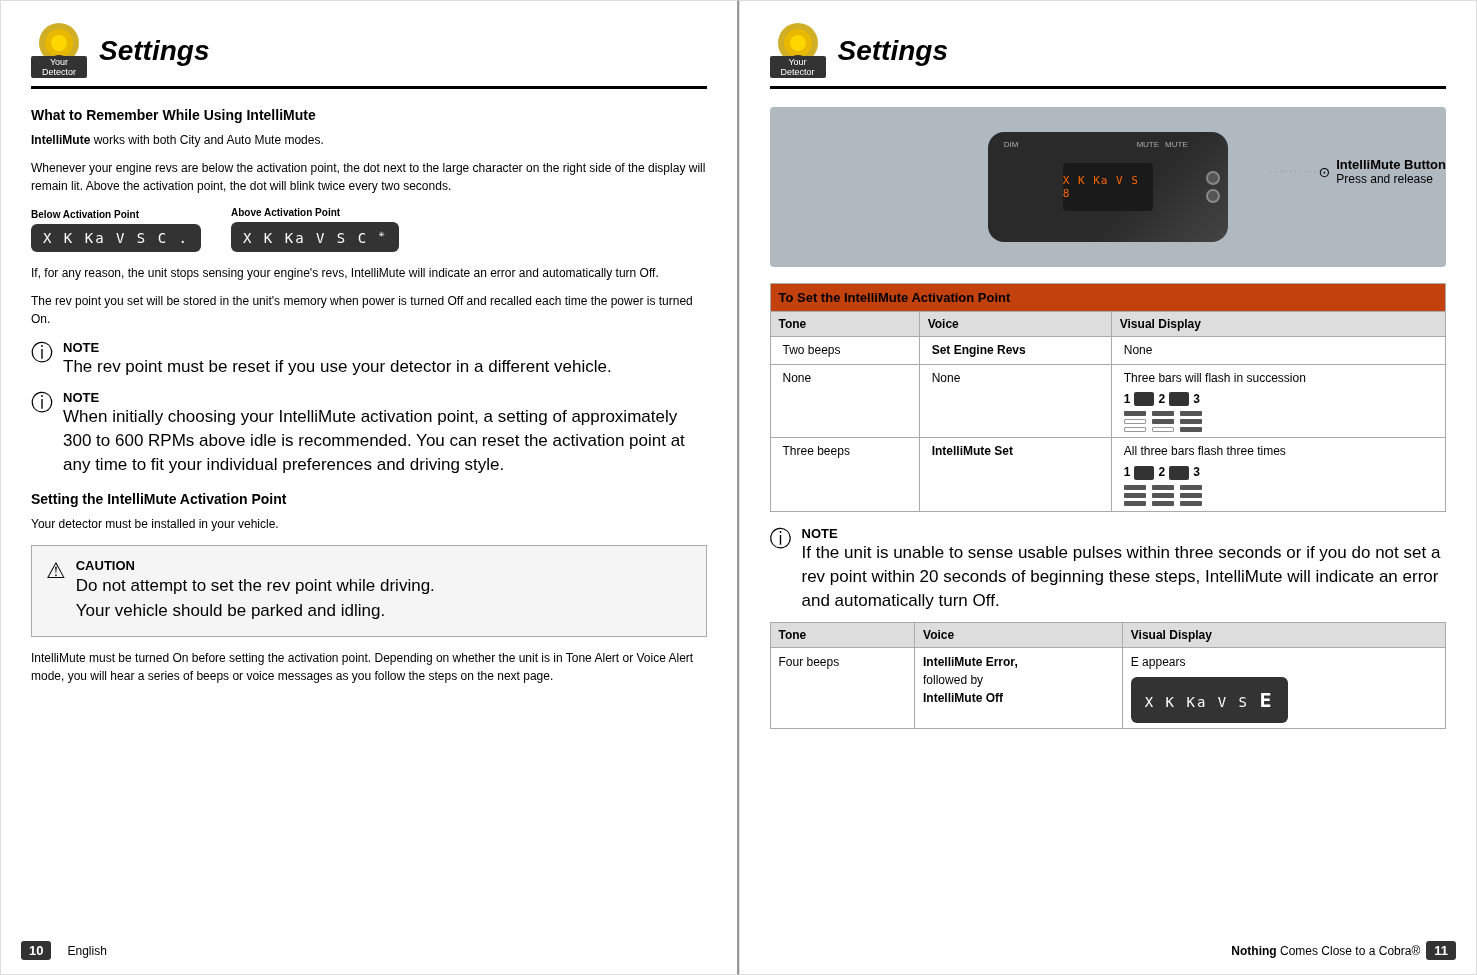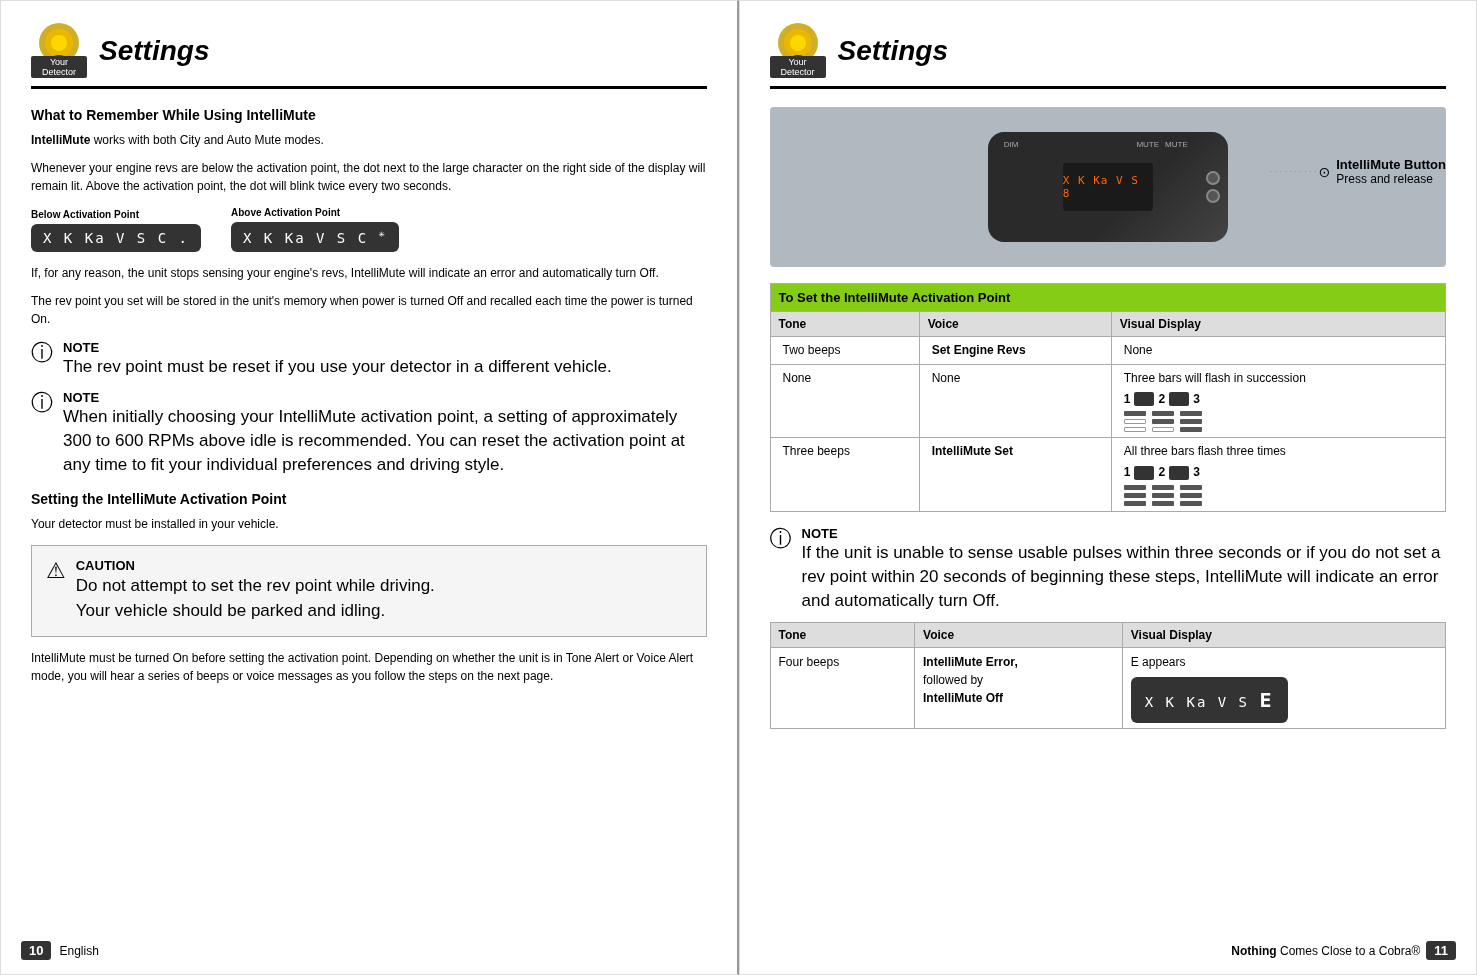--- a/index.html
+++ b/index.html
@@ -126,21 +126,21 @@
     }
 
     
     .page-num-left {
       position: absolute;
       bottom: 14px;
       left: 20px;
       font-size: 12px;
       display: flex;
       align-items: center;
-      gap: 8px;
+      gap: 16px;
     }
     .page-num-box {
       background: #333;
       color: #fff;
       font-weight: bold;
       font-size: 13px;
       padding: 2px 8px;
       border-radius: 3px;
     }
     .page-num-right {
@@ -194,21 +194,21 @@
     .activation-table {
       width: 100%;
       border-collapse: collapse;
       font-size: 12px;
       margin-bottom: 14px;
     }
     .activation-table caption {
       text-align: left;
       font-weight: bold;
       font-size: 13px;
-      background: #84cc16;
+      background: #c2410c;
       padding: 6px 8px;
       border: 1px solid #aaa;
       border-bottom: none;
     }
     .activation-table th {
       background: #ddd;
       border: 1px solid #aaa;
       padding: 5px 8px;
       text-align: left;
       font-weight: bold;

